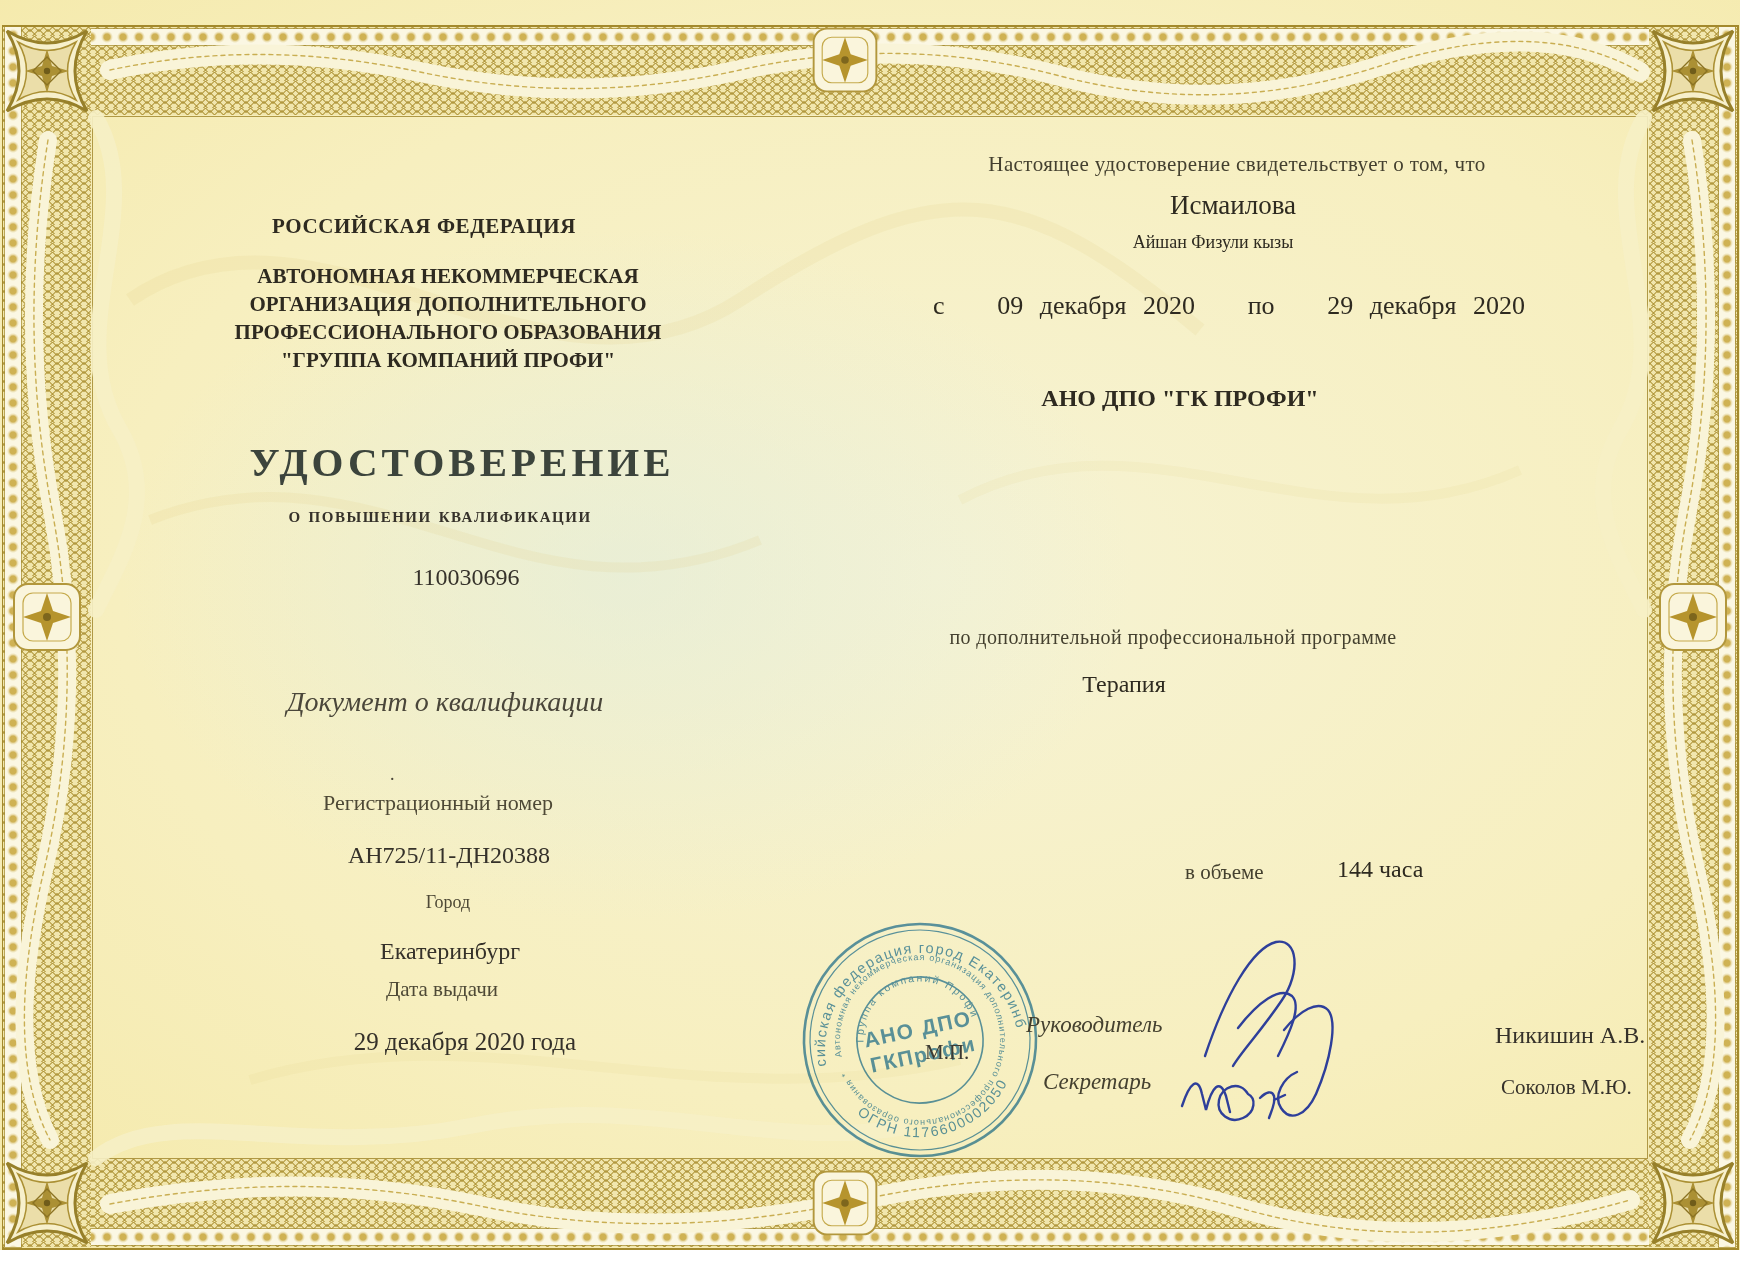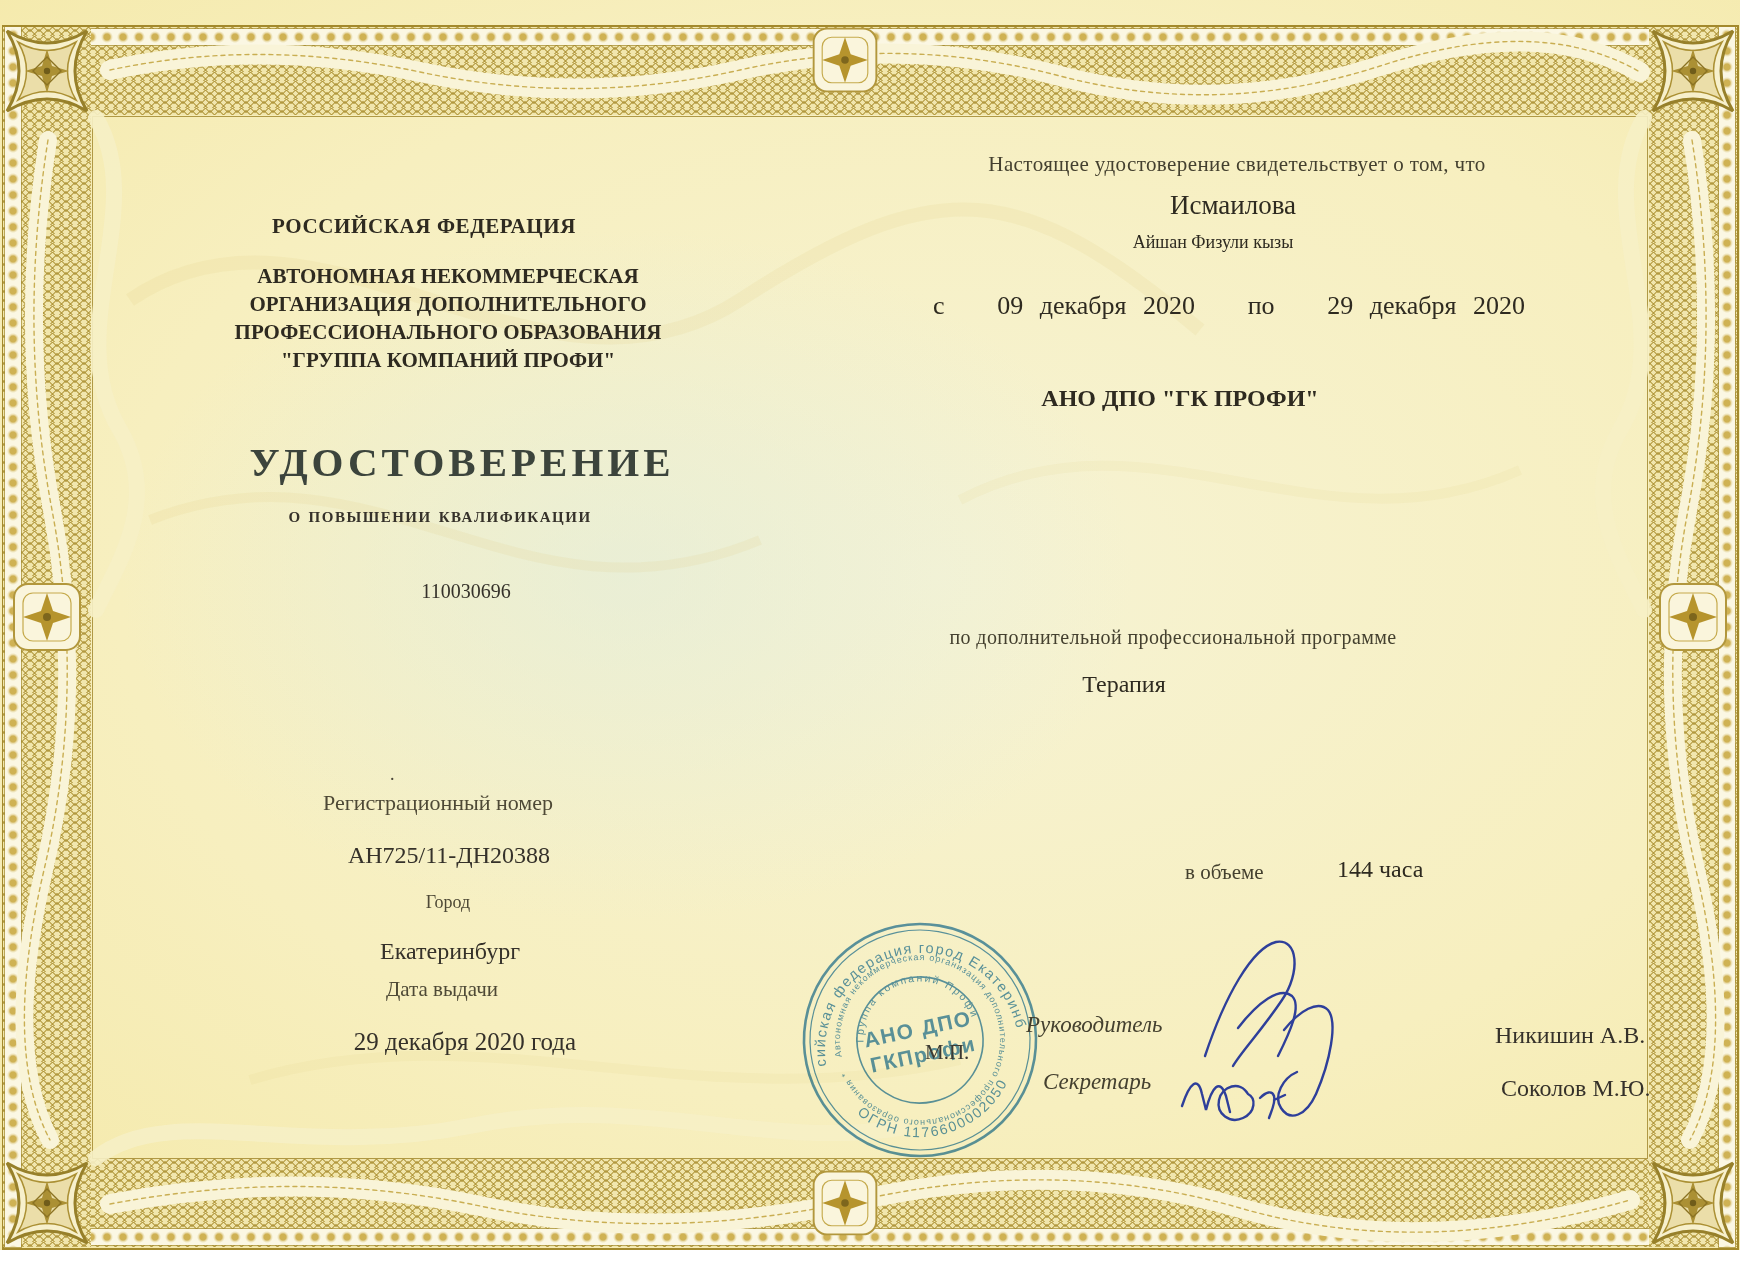--- a/index.html
+++ b/index.html
@@ -41,21 +41,21 @@
   .strip-left .lace-v{left:2px;}
   .strip-right .lace-v{right:2px;}
   .frame-svg{position:absolute;left:0;top:0;z-index:3;}
   
   .t{position:absolute;white-space:nowrap;z-index:5;}
   .ctr{transform:translateX(-50%);}
   .issuer-country{left:424px;top:214px;font-size:21px;font-weight:bold;letter-spacing:.6px;color:#2e2a20;}
   .issuer-org{left:448px;top:262px;width:520px;text-align:center;font-size:21px;font-weight:bold;line-height:28px;color:#2e2a20;white-space:normal;}
   .title{left:440px;top:438px;font-size:41px;font-weight:bold;letter-spacing:4px;color:#3c443c;margin-left:22px;}
   .subtitle{left:440px;top:502px;font-size:22px;font-weight:600;font-variant:small-caps;letter-spacing:1.5px;color:#35312a;}
-  .blank-number{left:466px;top:580px;font-size:20px;color:#35312a;}
+  .blank-number{left:466px;top:564px;font-size:24px;color:#35312a;}
   .doc-kind{left:445px;top:686px;font-size:28px;font-style:italic;color:#4a463a;}
   .reg-dot{left:390px;top:764px;font-size:18px;color:#4a463a;}
   .reg-label{left:438px;top:790px;font-size:22px;color:#4e4936;}
   .reg-value{left:449px;top:842px;font-size:24px;color:#35312a;}
   .city-label{left:448px;top:892px;font-size:18px;color:#4e4936;}
   .city-value{left:450px;top:938px;font-size:24px;color:#35312a;}
   .issue-label{left:442px;top:977px;font-size:21px;color:#4e4936;text-align:right;}
   .issue-value{left:465px;top:1028px;font-size:25px;color:#35312a;}
   .statement{left:1237px;top:152px;font-size:21px;letter-spacing:.4px;color:#44402f;}
   .last-name{left:1208px;top:190px;font-size:27px;color:#2e2a20;margin-left:25px;}
@@ -64,21 +64,21 @@
   .period-row .grp{word-spacing:10px;}
   .completion{left:1170px;top:335px;font-size:21px;letter-spacing:.4px;color:#44402f;}
   .institution{left:1180px;top:385px;font-size:24px;font-weight:600;color:#2e2a20;}
   .program-label{left:1173px;top:626px;font-size:20px;letter-spacing:.4px;color:#44402f;}
   .program-value{left:1124px;top:671px;font-size:24px;color:#2e2a20;}
   .volume-label{left:1185px;top:860px;font-size:21px;color:#44402f;}
   .volume-value{left:1337px;top:856px;font-size:24px;color:#2e2a20;}
   .head-label{left:1026px;top:1012px;font-size:23px;font-style:italic;color:#44402f;}
   .secretary-label{left:1043px;top:1069px;font-size:23px;font-style:italic;color:#44402f;text-align:center;}
   .head-name{left:1495px;top:1022px;font-size:24px;color:#35312a;}
-  .secretary-name{left:1501px;top:1075px;font-size:24px;color:#35312a;}
+  .secretary-name{left:1501px;top:1075px;font-size:21px;color:#35312a;}
   .mp-mark{left:925px;top:1040px;font-size:21px;color:#3c3a32;z-index:6;}
   
   .stamp{position:absolute;left:780px;top:900px;z-index:4;opacity:.85;mix-blend-mode:multiply;}
   .stamp text{font-family:"Liberation Sans","DejaVu Sans",sans-serif;fill:#3e87bc;}
   .signatures{position:absolute;left:1150px;top:920px;z-index:6;}
 </style>
 </head>
 <body>
 
 <div class="cert">
@@ -146,20 +146,21 @@
     <use href="#medallion" transform="translate(845,1203) scale(.95)"></use>
     <use href="#medallion" transform="translate(47,617)"></use>
     <use href="#medallion" transform="translate(1693,617)"></use>
   </svg>
 
   <div class="t ctr issuer-country">РОССИЙСКАЯ ФЕДЕРАЦИЯ</div>
   <div class="t ctr issuer-org">АВТОНОМНАЯ НЕКОММЕРЧЕСКАЯ ОРГАНИЗАЦИЯ ДОПОЛНИТЕЛЬНОГО ПРОФЕССИОНАЛЬНОГО ОБРАЗОВАНИЯ "ГРУППА КОМПАНИЙ ПРОФИ"</div>
   <div class="t ctr title">УДОСТОВЕРЕНИЕ</div>
   <div class="t ctr subtitle">о повышении квалификации</div>
   <div class="t ctr blank-number">110030696</div>
+  <div class="t ctr doc-kind">Документ о квалификации</div>
   <div class="t reg-dot">.</div>
   <div class="t ctr reg-label">Регистрационный номер</div>
   <div class="t ctr reg-value">АН725/11-ДН20388</div>
   <div class="t ctr city-label">Город</div>
   <div class="t ctr city-value">Екатеринбург</div>
   <div class="t ctr issue-label">Дата выдачи</div>
   <div class="t ctr issue-value">29 декабря 2020 года</div>
 
   <div class="t ctr statement">Настоящее удостоверение свидетельствует о том, что</div>
   <div class="t ctr last-name">Исмаилова</div>

